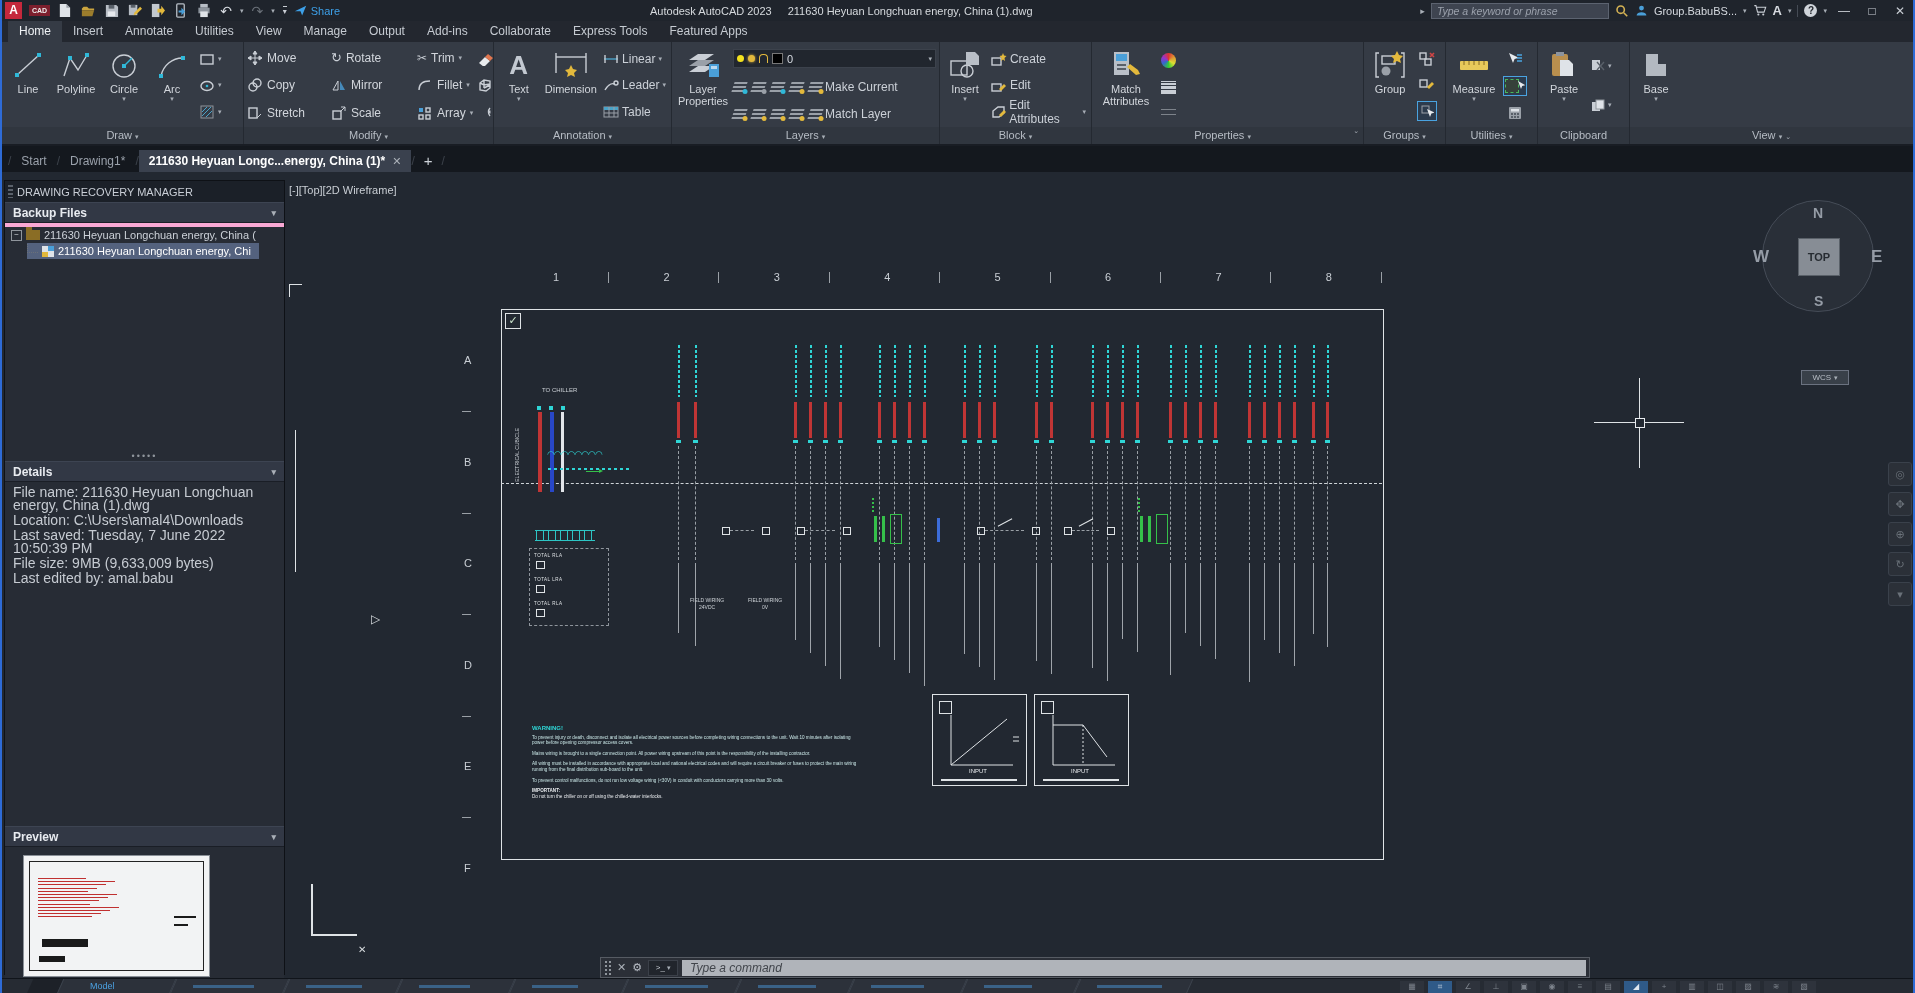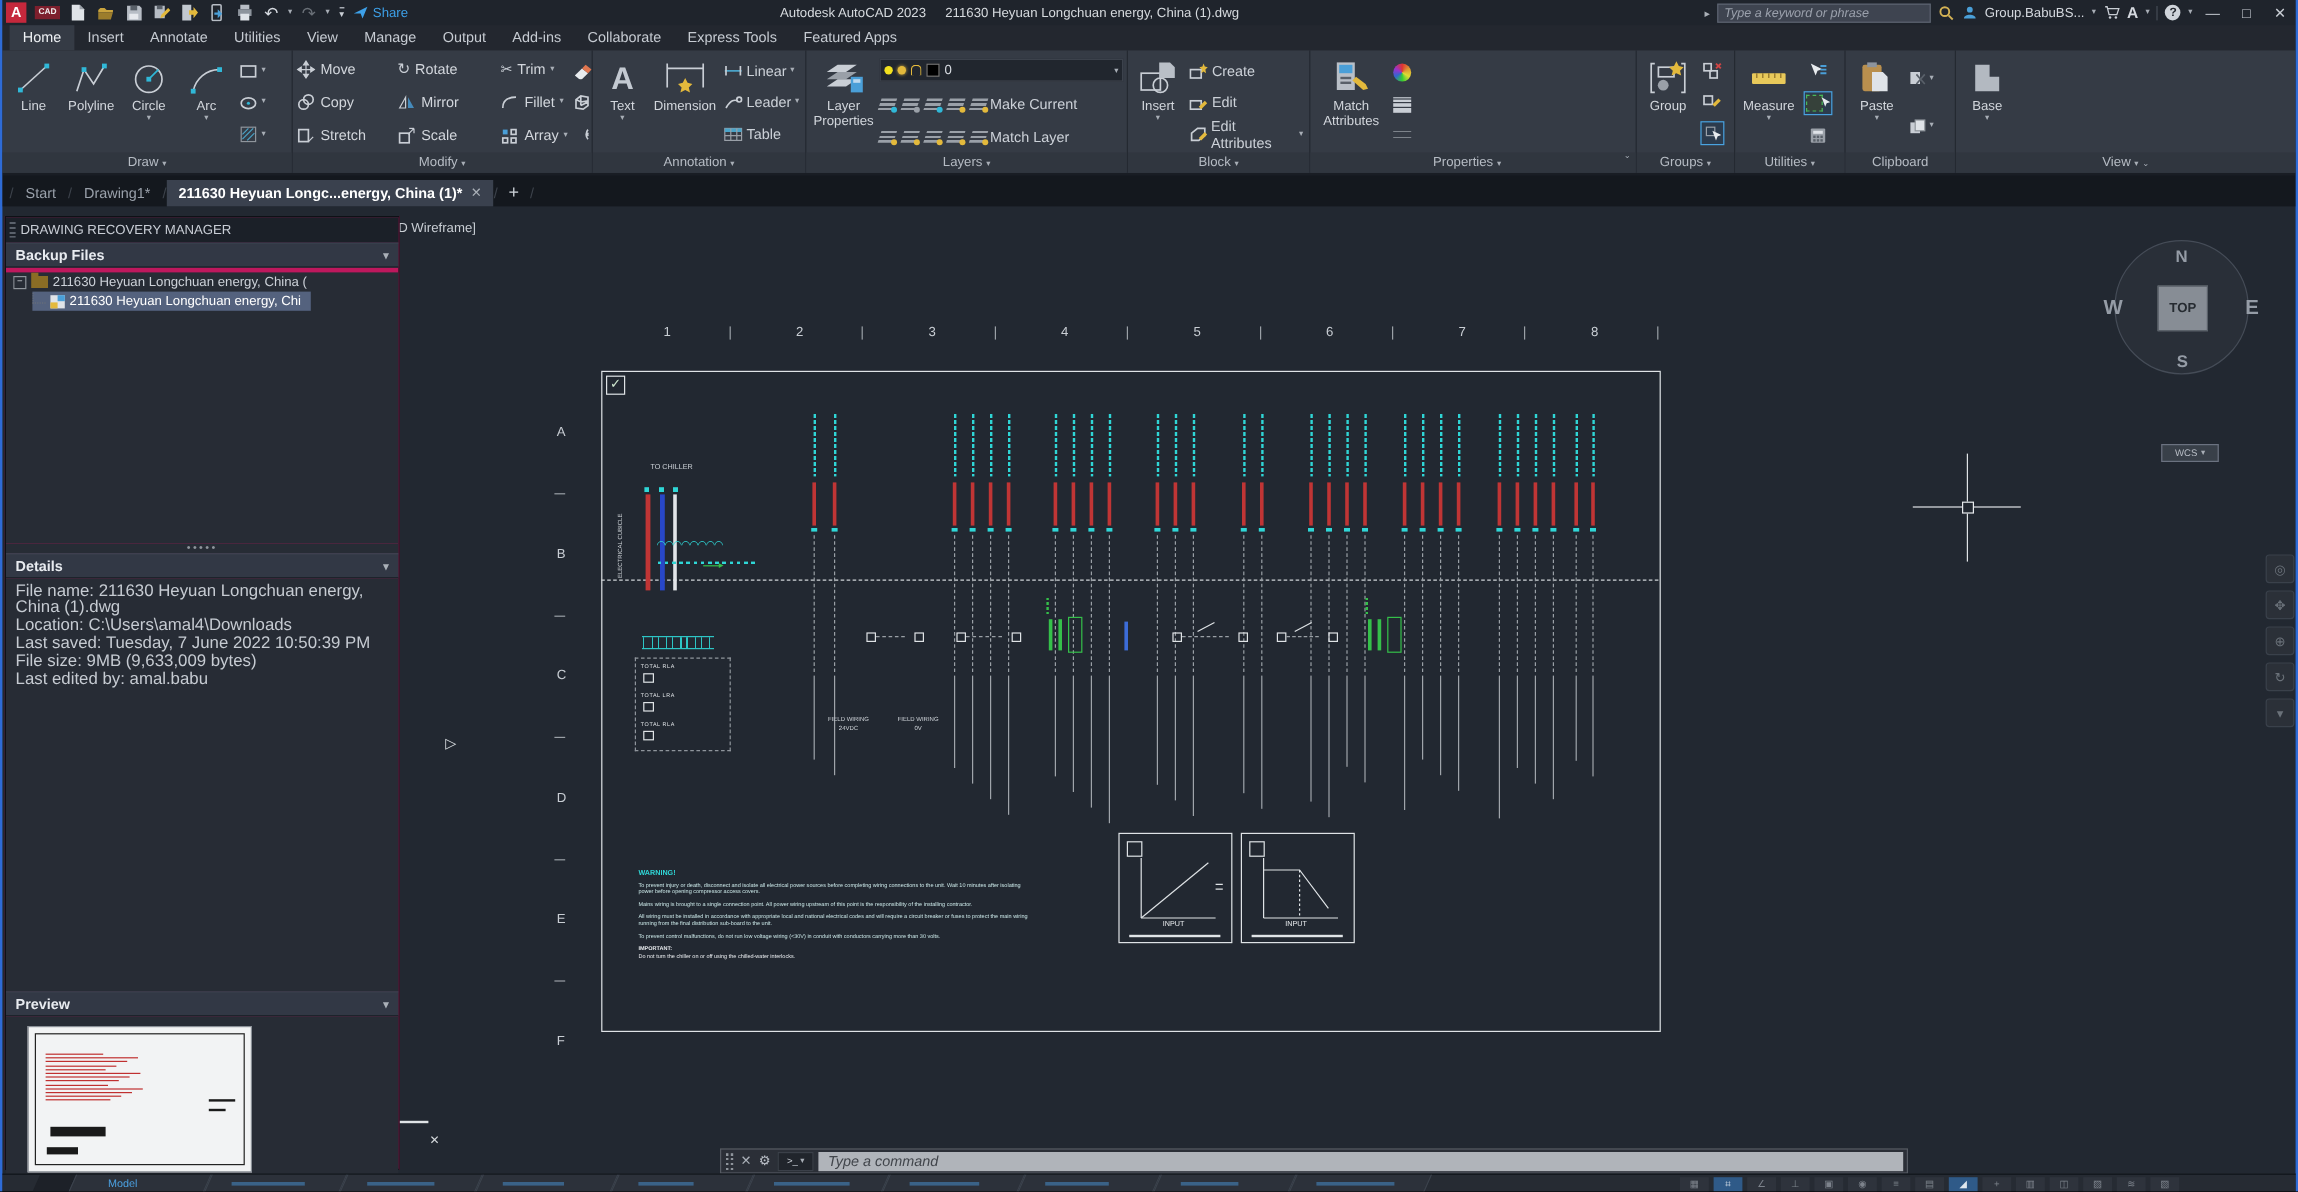--- a/index.html
+++ b/index.html
@@ -57,21 +57,21 @@
   .grsel{width:18px;height:18px;border:1.5px solid #4aa3e0;background:#2c3b4d;display:flex;align-items:center;justify-content:center;}
   .grn-dash{width:12px;height:12px;border:1.5px dashed #49b85a;background:#36413a;}
   
   #filetabs{position:absolute;left:0;top:146px;width:100%;height:26px;background:#14181e;display:flex;align-items:flex-end;font-size:12px;padding-left:6px;box-sizing:border-box;}
   .ftab{height:22px;line-height:22px;padding:0 10px;color:#9aa1ab;white-space:nowrap;display:flex;align-items:center;gap:7px;}
   .ftab.active{background:#3a414e;color:#fff;font-weight:bold;}
   .fsep{color:#3d434c;height:22px;line-height:22px;}
   .fplus{color:#cfd4da;font-size:15px;padding:0 9px;height:22px;line-height:22px;}
   .fx{font-weight:normal;color:#aab0b8;font-size:11px;}
   
-  #palette{position:absolute;left:2px;top:180px;width:329px;height:795px;background:#be185d;border:1px solid #0e1116;z-index:5;box-sizing:border-box;font-size:11px;}
+  #palette{position:absolute;left:2px;top:180px;width:281px;height:795px;background:#f9a8d4;border:1px solid #0e1116;z-index:5;box-sizing:border-box;font-size:11px;}
   .pal-title{height:21px;background:#1b2028;color:#c9ced6;font-size:11px;display:flex;align-items:center;padding-left:12px;position:relative;}
   .pal-grip{position:absolute;left:3px;top:4px;width:5px;height:13px;background:repeating-linear-gradient(180deg,#5a616b 0 2px,transparent 2px 4px);}
   .pal-hdr{height:19px;background:#323845;color:#e8ebf0;font-weight:bold;font-size:12px;display:flex;align-items:center;padding:0 8px;border-top:1px solid #3d4452;border-bottom:1px solid #1a1e26;}
   .pal-hdr .chev{margin-left:auto;font-size:9px;color:#aab0b8;}
   .pal-body{background:#272c35;position:relative;}
   .tree-row{display:flex;align-items:center;gap:4px;height:16px;white-space:nowrap;font-size:11px;color:#ccd1d8;overflow:hidden;}
   .tree-sel{background:#54627e;color:#fff;}
   .minusbox{width:9px;height:9px;border:1px solid #8f959c;color:#cfd4da;font-size:8px;line-height:7px;text-align:center;background:#272c35;flex:none;}
   .folder{width:14px;height:10px;background:#8a6d25;position:relative;flex:none;}
   .folder:before{content:"";position:absolute;left:0;top:-3px;width:6px;height:3px;background:#8a6d25;}

